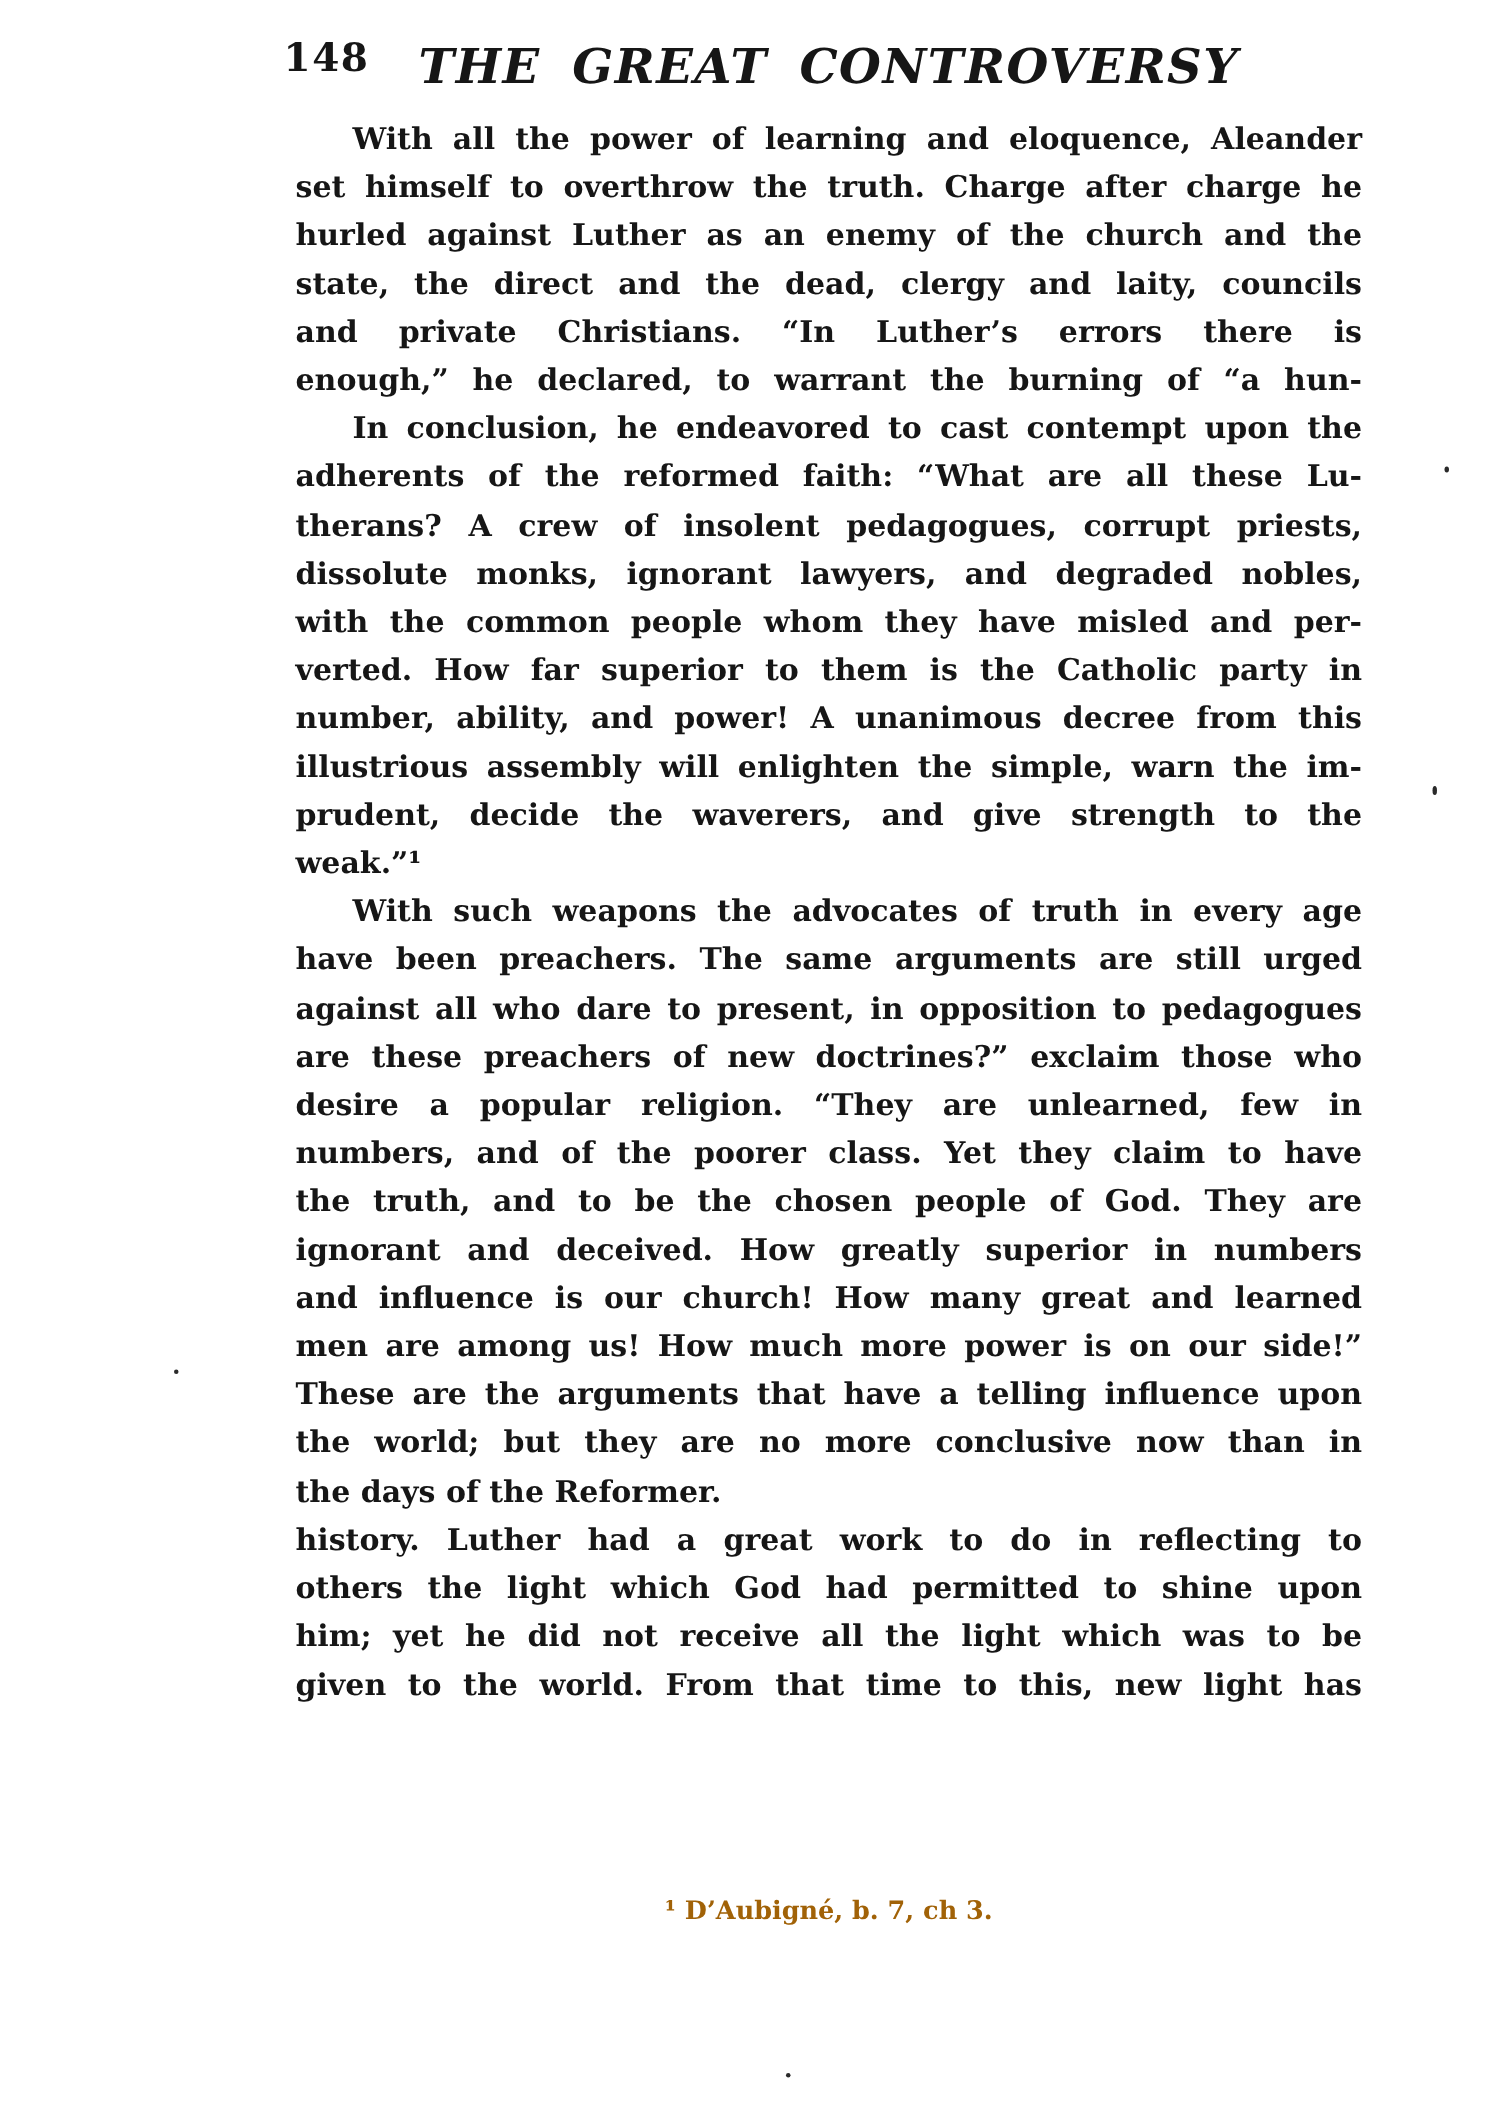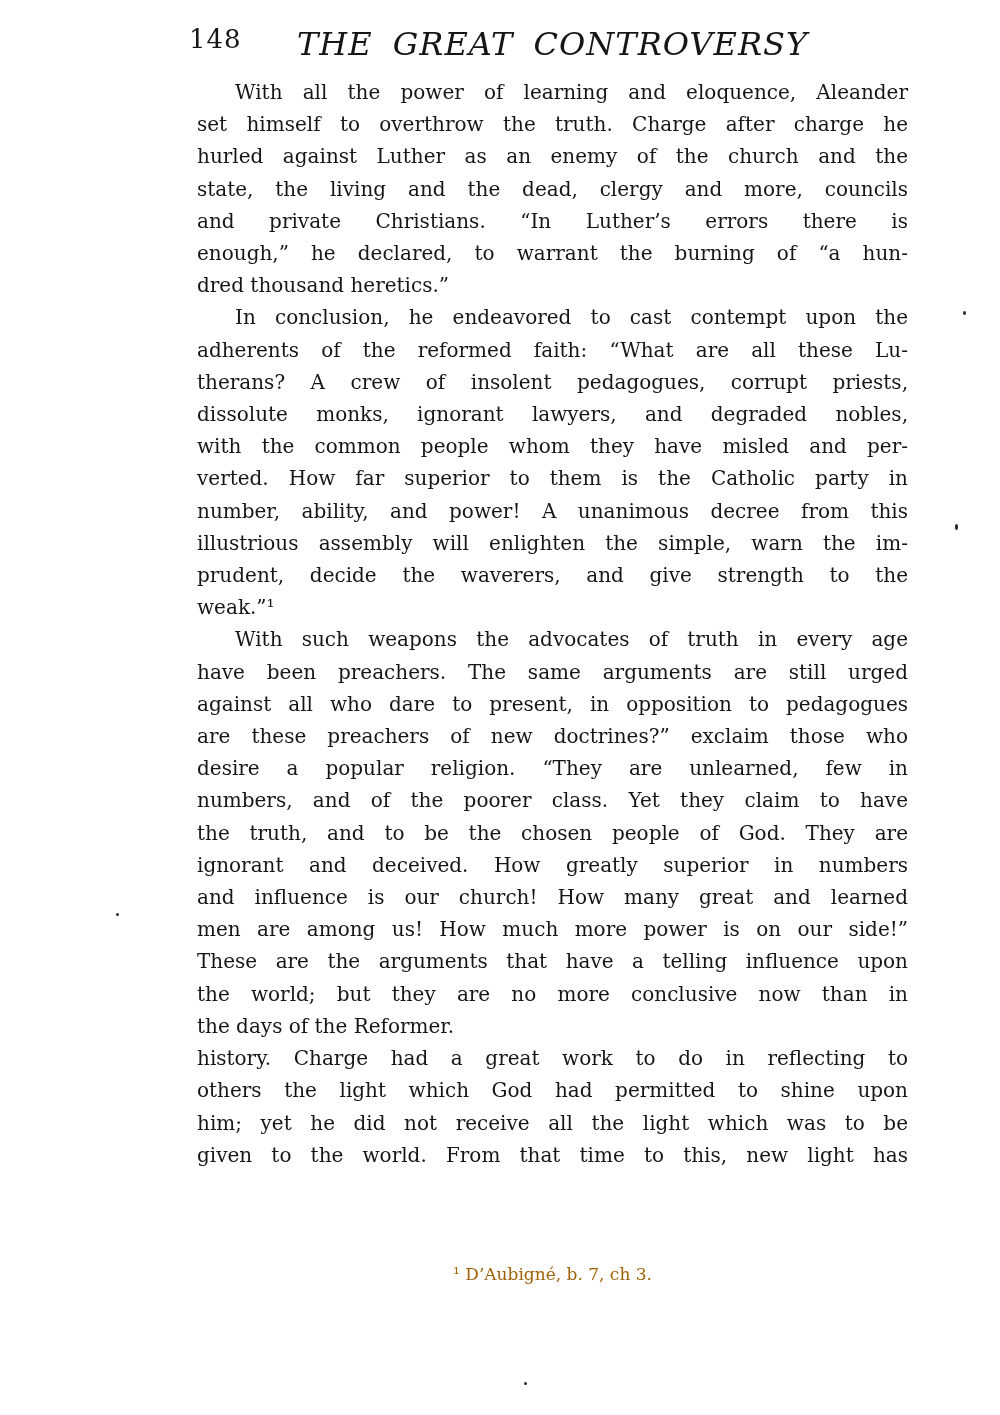--- a/index.html
+++ b/index.html
@@ -8,20 +8,21 @@
     background: #ffffff;
   }
   .page {
     position: relative;
     width: 1000px;
     height: 1415px;
     background: #ffffff;
     color: #161616;
     font-family: "DejaVu Serif", "Liberation Serif", serif;
     overflow: hidden;
+    font-weight: bold;
   }
   .header {
     position: absolute;
     top: 24px;
     left: 197px;
     width: 711px;
     height: 32px;
   }
   .pagenum {
     position: absolute;
@@ -88,24 +89,23 @@
     <span class="pagenum">148</span>
     <span class="running-title">THE GREAT CONTROVERSY</span>
   </div>
 
   <div class="text-body">
 
     <div class="para">
       <div class="line first">With all the power of learning and eloquence, Aleander</div>
       <div class="line">set himself to overthrow the truth. Charge after charge he</div>
       <div class="line">hurled against Luther as an enemy of the church and the</div>
-      <div class="line">state, the living and the dead, clergy and more, councils</div>
+      <div class="line">state, the direct and the dead, clergy and laity, councils</div>
       <div class="line">and private Christians. “In Luther’s errors there is</div>
       <div class="line">enough,” he declared, to warrant the burning of “a hun-</div>
-      <div class="line last">dred thousand heretics.”</div>
     </div>
 
     <div class="para">
       <div class="line first">In conclusion, he endeavored to cast contempt upon the</div>
       <div class="line">adherents of the reformed faith: “What are all these Lu-</div>
       <div class="line">therans? A crew of insolent pedagogues, corrupt priests,</div>
       <div class="line">dissolute monks, ignorant lawyers, and degraded nobles,</div>
       <div class="line">with the common people whom they have misled and per-</div>
       <div class="line">verted. How far superior to them is the Catholic party in</div>
       <div class="line">number, ability, and power! A unanimous decree from this</div>
@@ -124,21 +124,21 @@
       <div class="line">the truth, and to be the chosen people of God. They are</div>
       <div class="line">ignorant and deceived. How greatly superior in numbers</div>
       <div class="line">and influence is our church! How many great and learned</div>
       <div class="line">men are among us! How much more power is on our side!”</div>
       <div class="line">These are the arguments that have a telling influence upon</div>
       <div class="line">the world; but they are no more conclusive now than in</div>
       <div class="line last">the days of the Reformer.</div>
     </div>
 
     <div class="para">
-      <div class="line">history. Charge had a great work to do in reflecting to</div>
+      <div class="line">history. Luther had a great work to do in reflecting to</div>
       <div class="line">others the light which God had permitted to shine upon</div>
       <div class="line">him; yet he did not receive all the light which was to be</div>
       <div class="line">given to the world. From that time to this, new light has</div>
     </div>
 
   </div>
 
   <div class="footnote">¹ D’Aubigné, b. 7, ch 3.</div>
 
   <span class="speck speck-1"></span>

